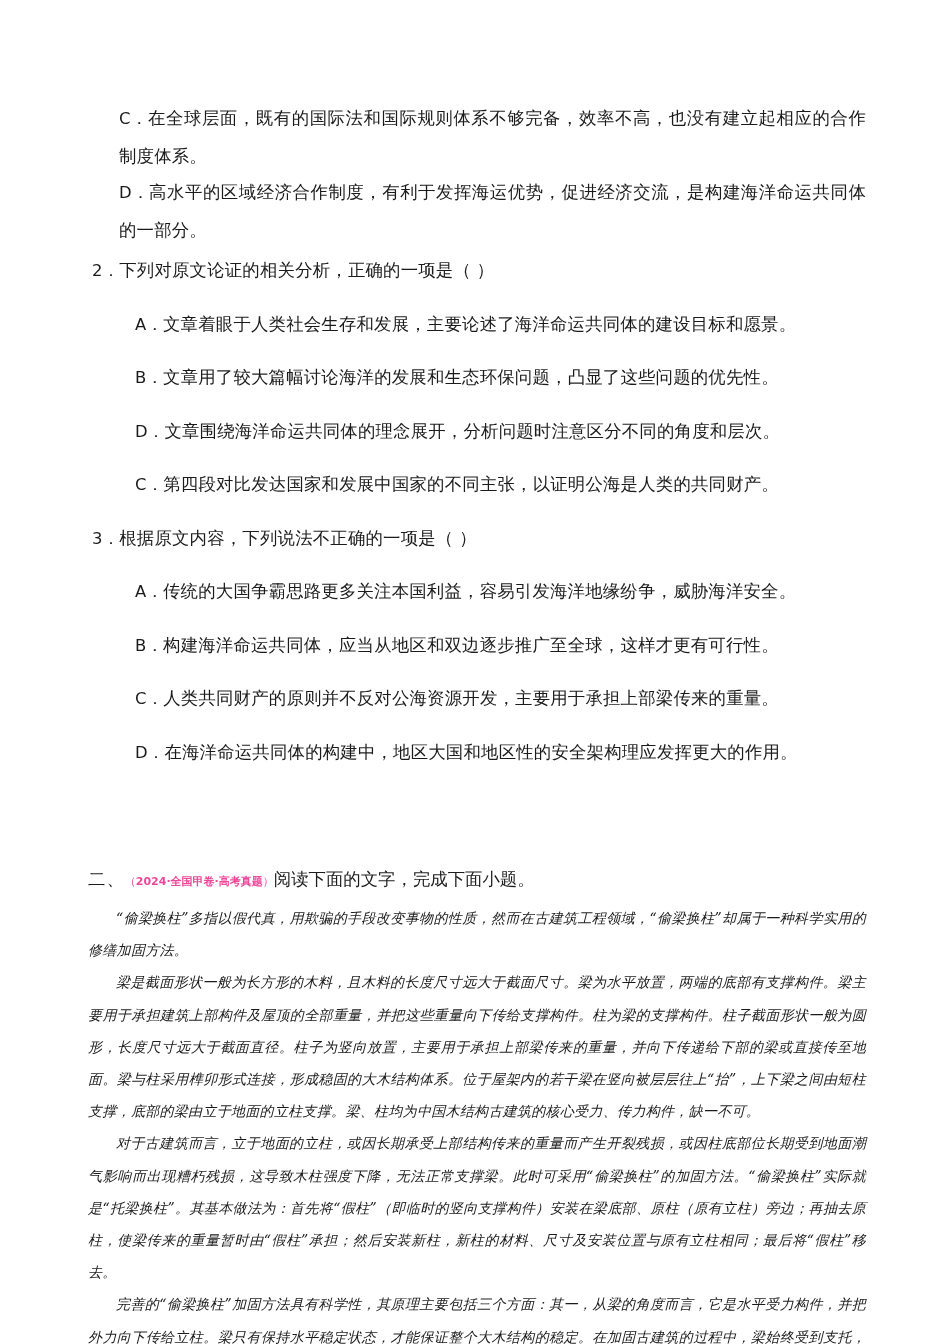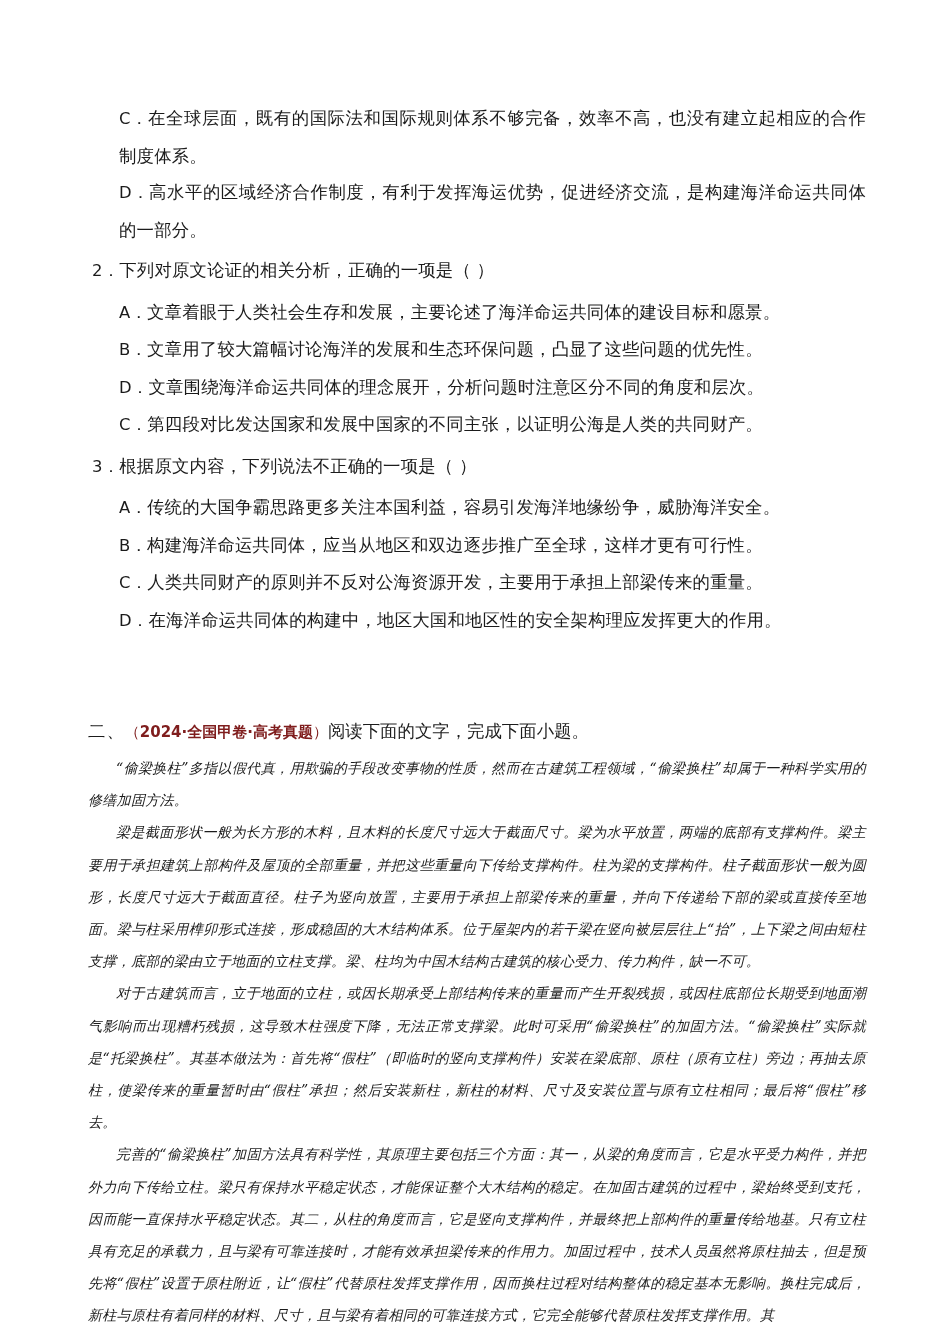--- a/index.html
+++ b/index.html
@@ -49,21 +49,21 @@
     white-space: normal;
     word-break: break-all;
   }
 
   .q-stem {
     margin: 4px;
     padding-left: 0;
   }
 
   .opt {
-    margin: 0;
+    margin: 16px;
     padding-left: 31px;
   }
 
   .opt .lbl,
   .q-stem .num {
     font-family: "DejaVu Sans", "Liberation Sans", sans-serif;
     font-size: 16.4px;
   }
 
   
@@ -78,24 +78,24 @@
     padding-top: 76px;
     font-family: "DejaVu Serif", "Liberation Serif", serif;
     font-size: 17.4px;
     line-height: 32px;
     color: #1b1b1b;
   }
   .sec-head .sec-num {
     letter-spacing: 1px;
   }
   .sec-head .src {
-    color: #7f1d1d;
+    color: #ec4899;
     font-family: "DejaVu Sans", "Liberation Sans", sans-serif;
     font-weight: bold;
-    font-size: 15px;
+    font-size: 11px;
   }
   .sec-head .src .paren {
     font-weight: normal;
   }
 
   
   .passage {
     margin-top: 4px;
   }
   .passage p {

